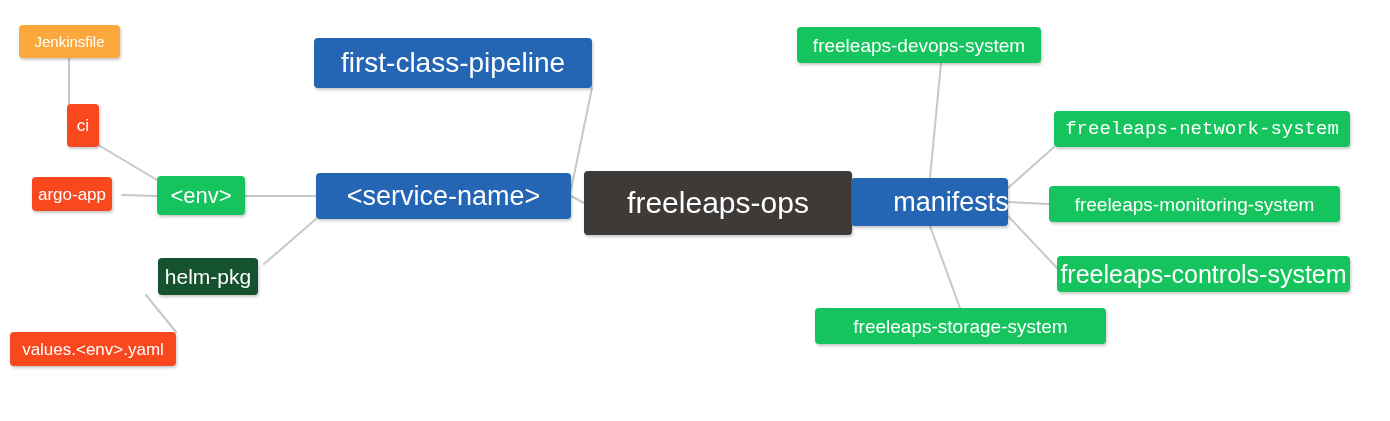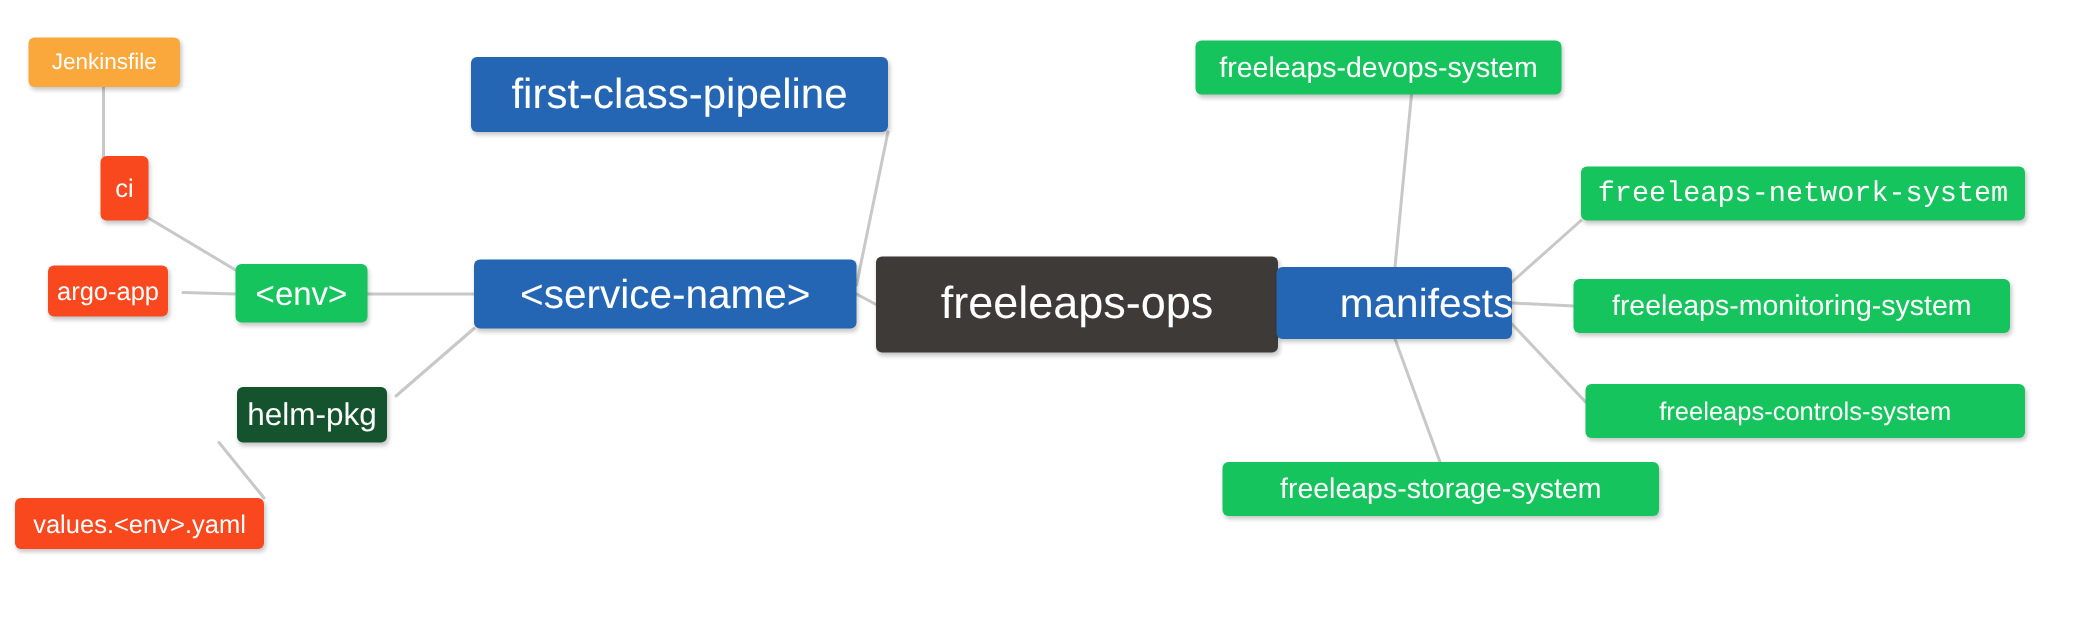--- a/index.html
+++ b/index.html
@@ -110,20 +110,20 @@
       </div>
       <div class="node c-green" style="left: 797px; top: 27px; width: 244px; height: 36px; font-size: 19px; background: rgb(22, 196, 94);">
         <span class="node-label">freeleaps-devops-system</span>
       </div>
       <div class="node c-green" style="left: 1054px; top: 111px; width: 296px; height: 36px; font-size: 19px; background: rgb(22, 196, 94); font-family: Liberation Mono, monospace;">
         <span class="node-label">freeleaps-network-system</span>
       </div>
       <div class="node c-green" style="left: 1049px; top: 186px; width: 291px; height: 36px; font-size: 19px; background: rgb(22, 196, 94);">
         <span class="node-label">freeleaps-monitoring-system</span>
       </div>
-      <div class="node c-green" style="left: 1057px; top: 256px; width: 293px; height: 36px; font-size: 17px; background: rgb(22, 196, 94);">
+      <div class="node c-green" style="left: 1057px; top: 256px; width: 293px; height: 36px; font-size: 25px; background: rgb(22, 196, 94);">
         <span class="node-label">freeleaps-controls-system</span>
       </div>
       <div class="node c-green" style="left: 815px; top: 308px; width: 291px; height: 36px; font-size: 19px; background: rgb(22, 196, 94);">
         <span class="node-label">freeleaps-storage-system</span>
       </div>
     </div>
 </div>
 
 </body></html>

